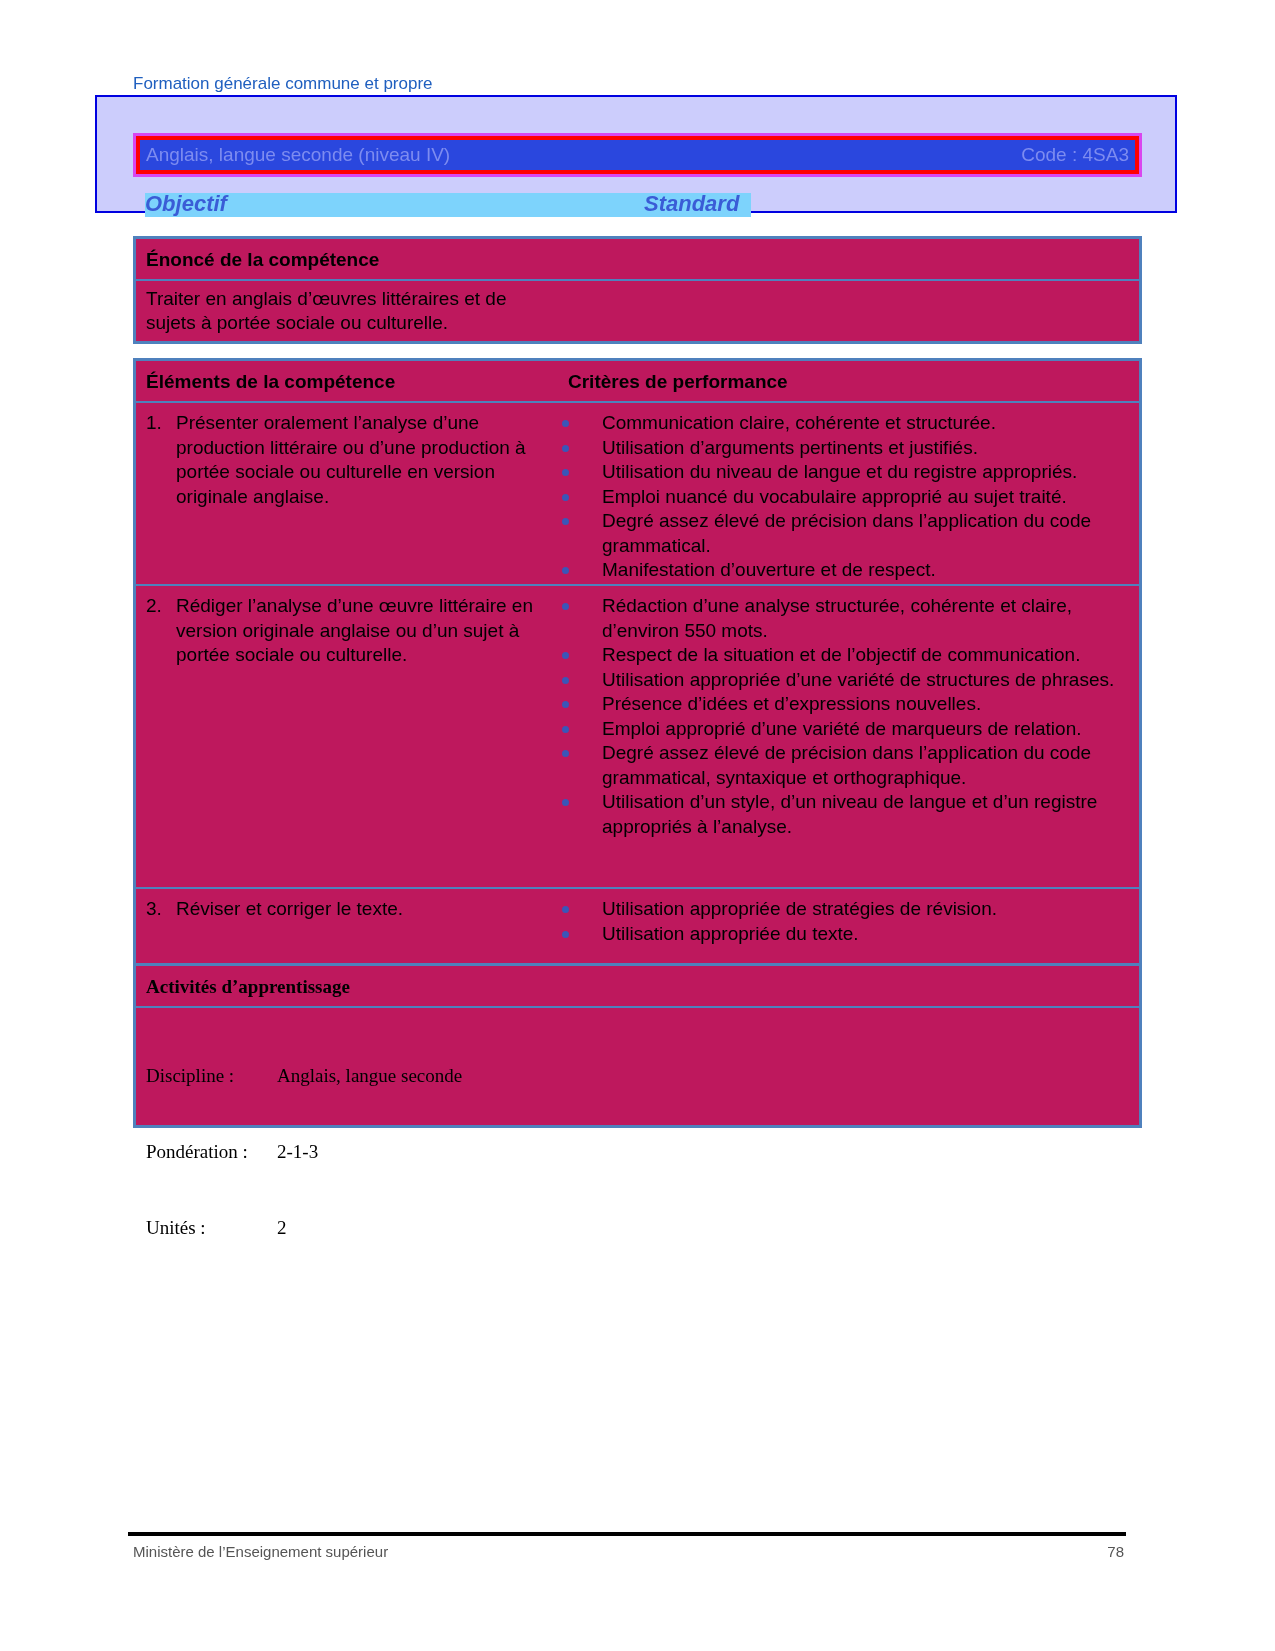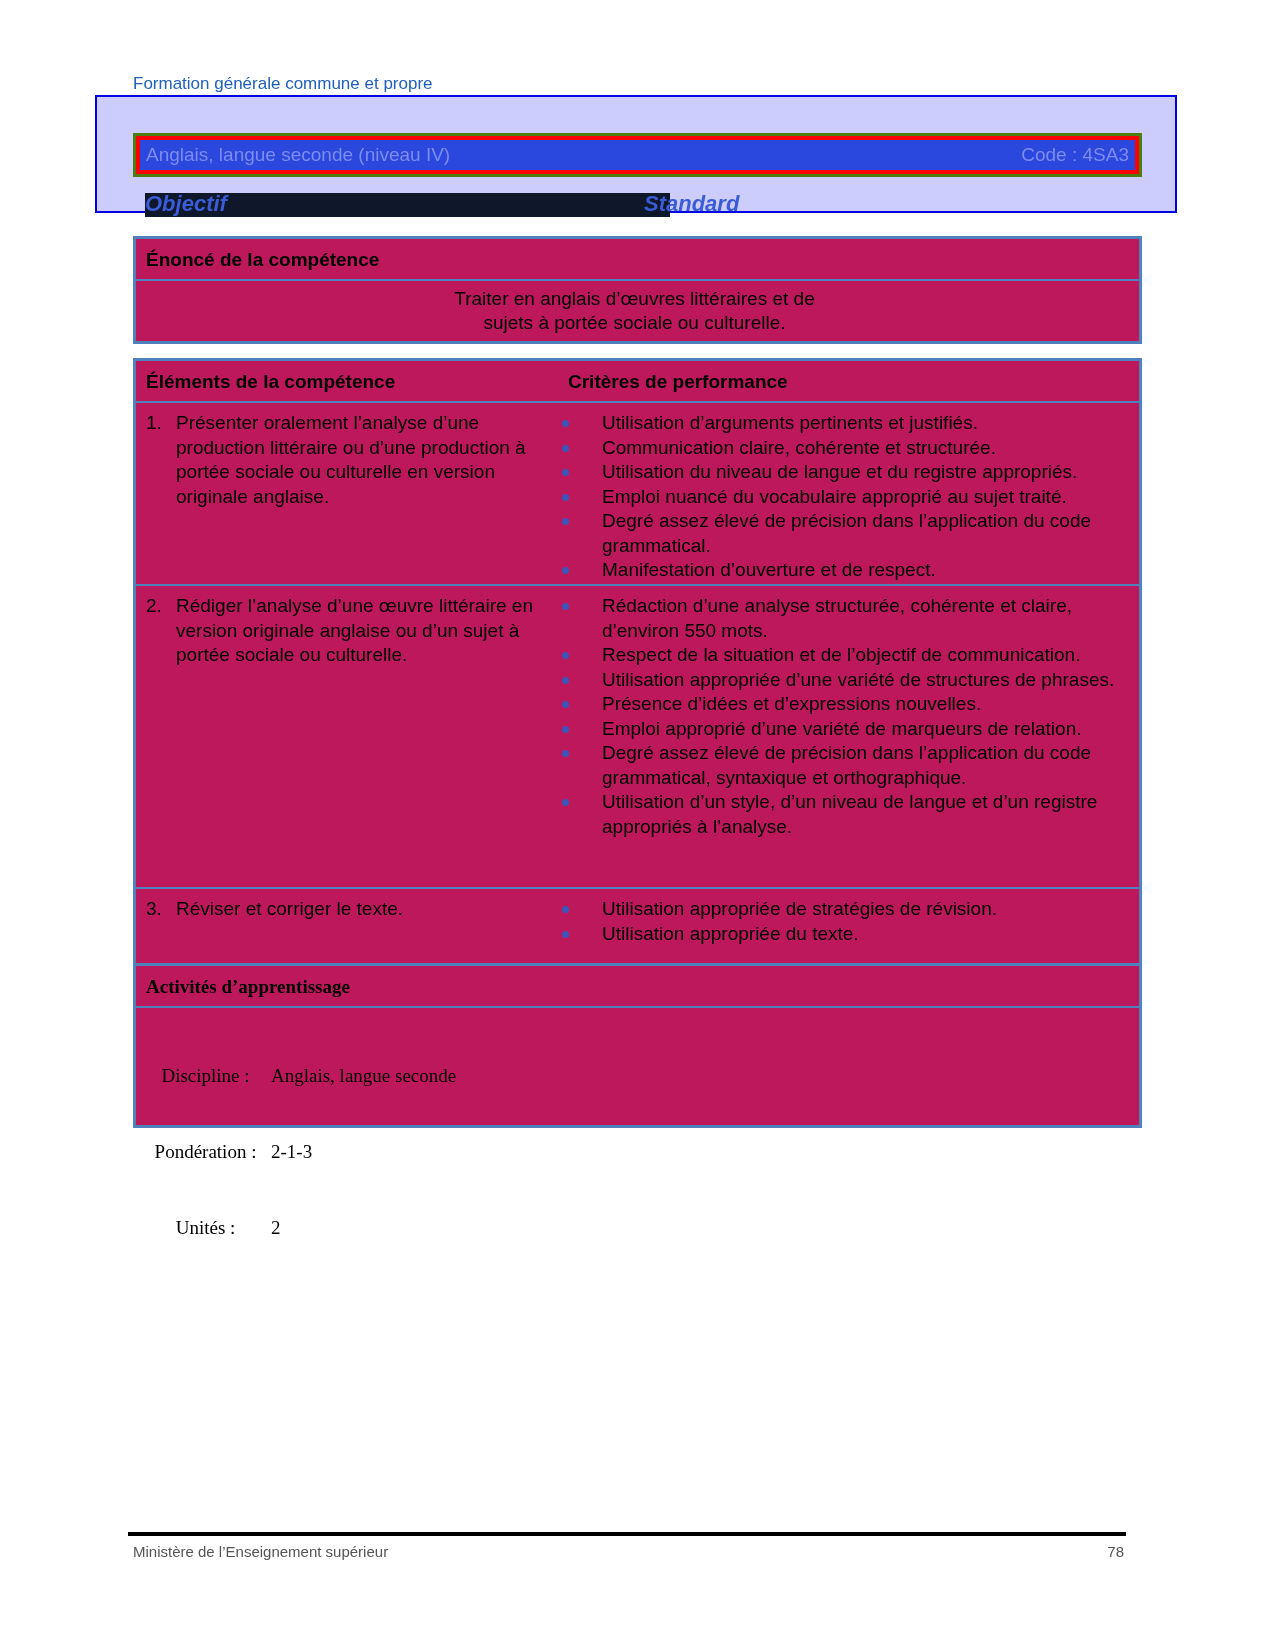--- a/index.html
+++ b/index.html
@@ -10,46 +10,46 @@
     .top-label {
       position: absolute; left: 133px; top: 74px;
       font-size: 17px; color: #1f5fbf;
     }
     .band {
       position: absolute; left: 95px; top: 95px; width: 1082px; height: 118px;
       background: #cccdfc; border: 2px solid #0000e0; box-sizing: border-box;
     }
     .title-bar {
       position: absolute; left: 133px; top: 133px; width: 1009px; height: 44px;
-      background: #4d7c0f; box-sizing: border-box; padding: 3px;
+      background: #d946ef; box-sizing: border-box; padding: 3px;
     }
     .title-inner {
       width: 100%; height: 100%; box-sizing: border-box;
       border: 4px solid #ff0000; background: #2a47de;
       display: flex; align-items: center; justify-content: space-between;
       padding: 0 6px 0 6px;
       font-size: 19px; color: #7d8cf0;
     }
     .obj-row {
-      position: absolute; left: 145px; top: 193px; width: 525px; height: 24px;
-      background: #0f172a;
+      position: absolute; left: 145px; top: 193px; width: 606px; height: 24px;
+      background: #7dd3fc;
       font-size: 22px; font-weight: bold; font-style: italic; color: #3a5cd6;
     }
     .obj-row .objectif { position: absolute; left: 0; top: -2px; }
     .obj-row .standard { position: absolute; left: 499px; top: -2px; }
 
     .box {
       position: absolute; left: 133px; width: 1009px;
       border: 3px solid #4f81bd; box-sizing: border-box; background: #be185d;
     }
     .box-head {
       border-bottom: 2px solid #4f81bd; height: 42px; box-sizing: border-box;
       padding: 10px 10px 0 10px; font-weight: bold; font-size: 19px;
     }
-    .box-body { padding: 6px 10px 0 4px; font-size: 19px; line-height: 24px; text-align: center; }
+    .box-body { padding: 6px 10px 0 10px; font-size: 19px; line-height: 24px; }
 
     .enonce { top: 236px; height: 108px; }
 
     .elements { top: 358px; height: 760px; }
     .elements .head-row { display: flex; }
     .elements .head-row .col-l { width: 422px; }
     .row {
       display: flex; border-bottom: 2px solid #4f81bd; box-sizing: border-box;
       padding: 8px 10px 6px 10px; font-size: 19px; line-height: 24.5px;
     }
@@ -121,25 +121,25 @@
   </div>
 
   <div class="row row1">
     <div class="col-l">
       <span class="num">1.</span>
       <span class="txt">Présenter oralement l’analyse d’une production littéraire ou d’une production à portée sociale ou culturelle en version originale anglaise.</span>
     </div>
     <div class="col-r">
       <div class="crit">
           <span class="bullet"></span>
+          <span class="ctext">Communication claire, cohérente et structurée.</span>
+        </div>
+      <div class="crit">
+          <span class="bullet"></span>
           <span class="ctext">Utilisation d’arguments pertinents et justifiés.</span>
-        </div>
-      <div class="crit">
-          <span class="bullet"></span>
-          <span class="ctext">Communication claire, cohérente et structurée.</span>
         </div>
       <div class="crit">
           <span class="bullet"></span>
           <span class="ctext">Utilisation du niveau de langue et du registre appropriés.</span>
         </div>
       <div class="crit">
           <span class="bullet"></span>
           <span class="ctext">Emploi nuancé du vocabulaire approprié au sujet traité.</span>
         </div>
       <div class="crit">

